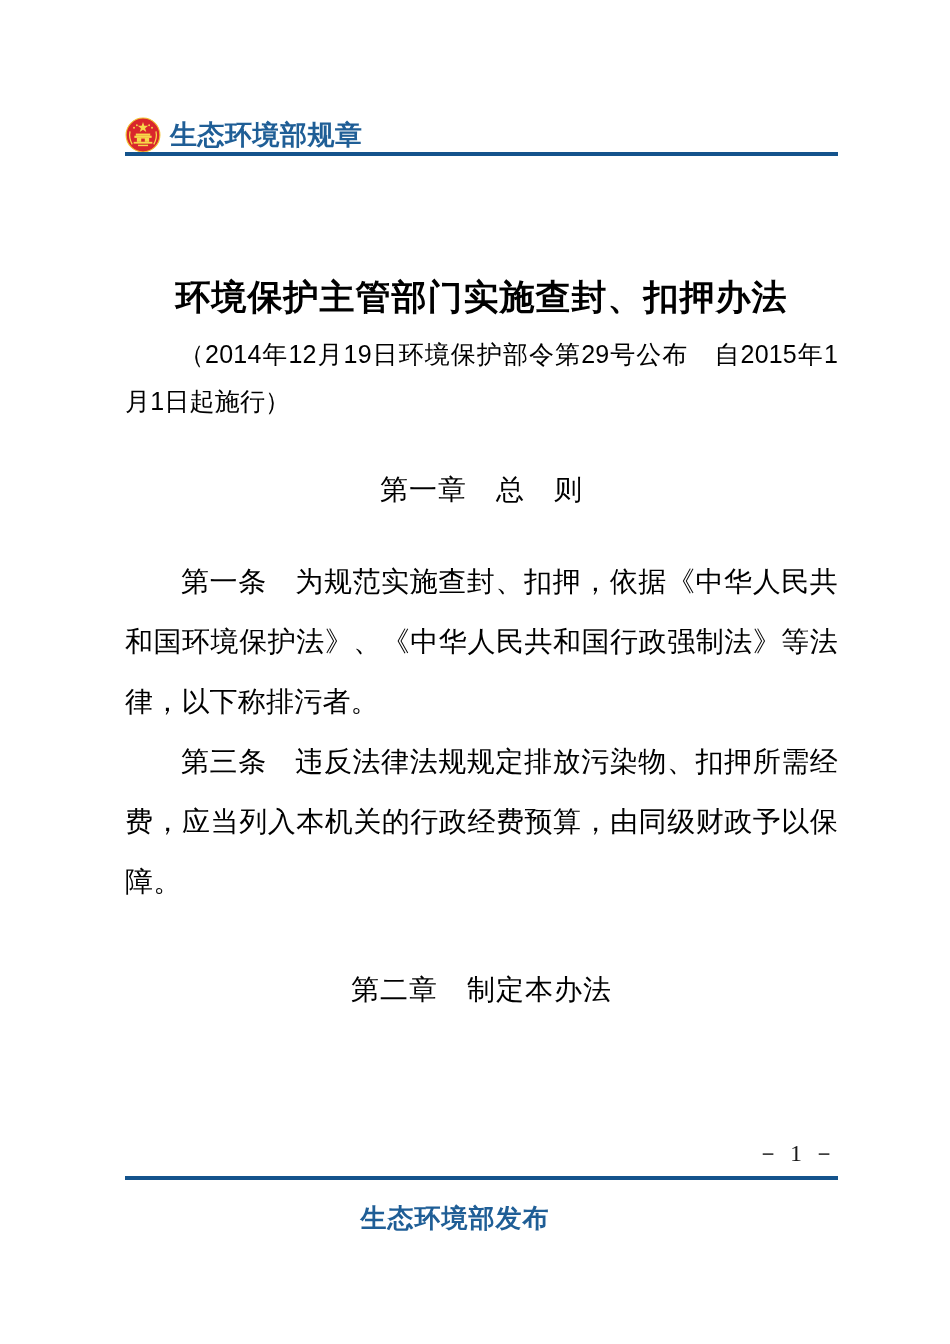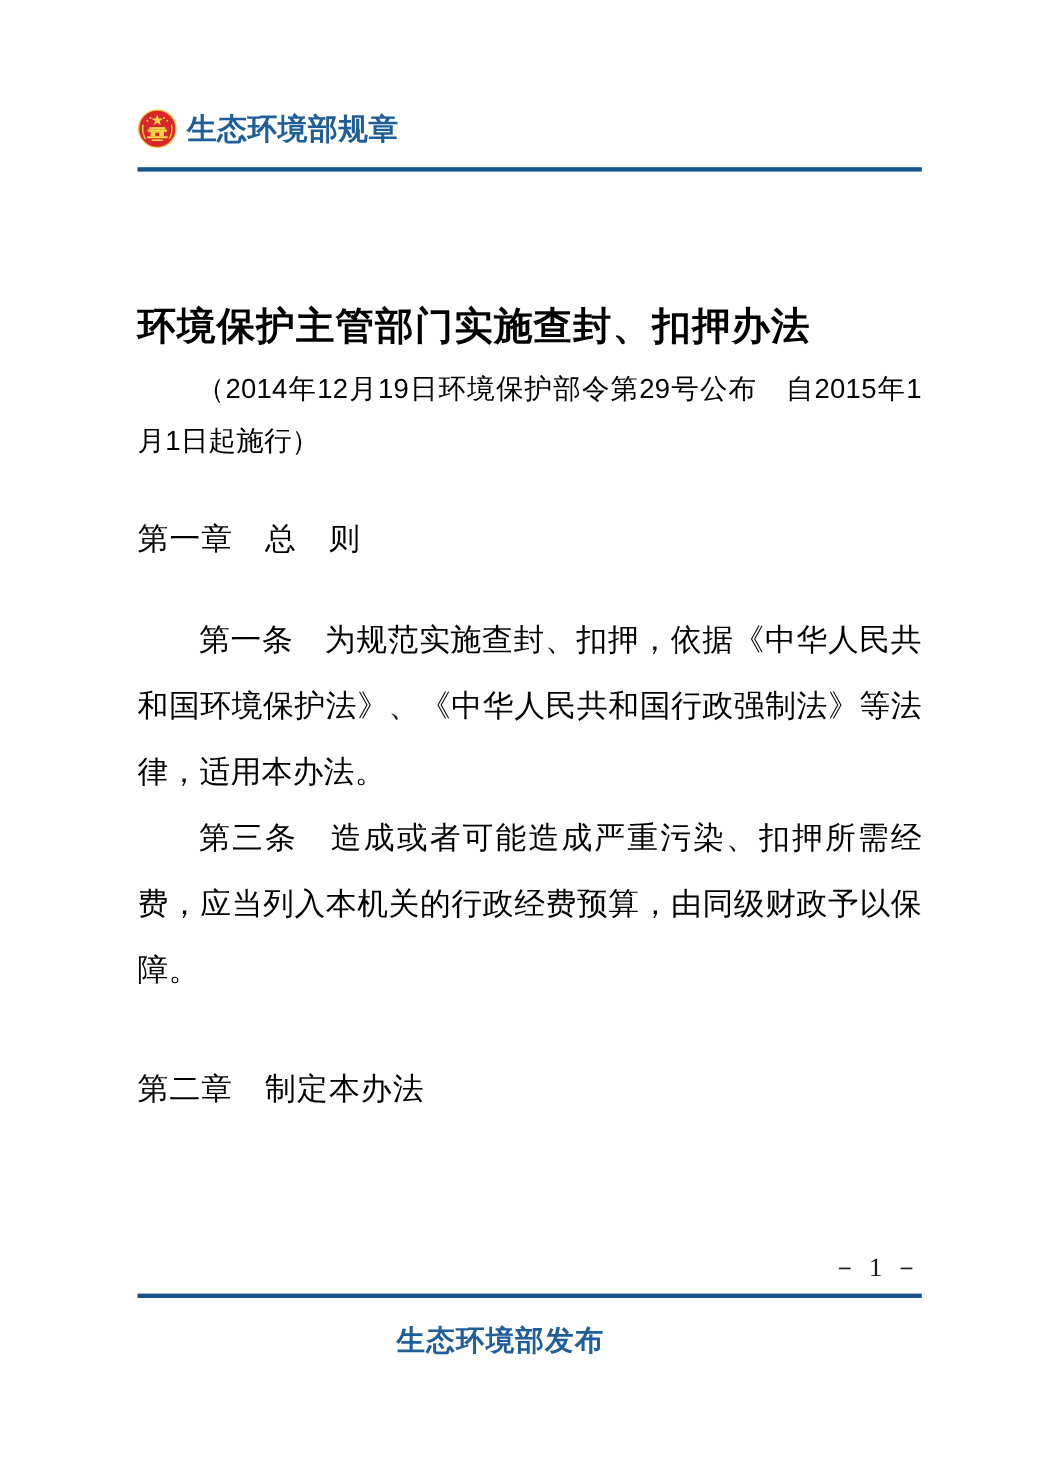--- a/index.html
+++ b/index.html
@@ -15,21 +15,21 @@
     width: 950px;
     height: 1344px;
     background: #ffffff;
     overflow: hidden;
   }
 
   
   .header {
     position: absolute;
     left: 125px;
-    top: 94px;
+    top: 112px;
     width: 713px;
     height: 56px;
   }
   .header-brand {
     display: flex;
     align-items: center;
     height: 46px;
   }
   .emblem {
     width: 36px;
@@ -62,40 +62,42 @@
     position: absolute;
     left: 125px;
     top: 275px;
     width: 713px;
   }
   .doc-title {
     font-family: Liberation Sans, sans-serif;
     font-size: 35px;
     line-height: 44px;
     color: #000000;
+    text-align: center;
     letter-spacing: 1px;
     margin: 0 0 12px 0;
     white-space: nowrap;
   }
   .doc-subtitle {
     font-family: "Liberation Sans", sans-serif;
     font-size: 25px;
     line-height: 47px;
     color: #000000;
     text-align: justify;
     text-align-last: left;
     text-indent: 54px;
     margin: 0;
     letter-spacing: 0.2px;
   }
   .chapter {
     font-family: "Liberation Sans", sans-serif;
     font-size: 28px;
     line-height: 40px;
     color: #000000;
+    text-align: center;
     letter-spacing: 1px;
     margin: 0;
     white-space: pre;
   }
   .chapter-1 { margin-top: 45px; }
   .chapter-2 { margin-top: 58px; }
   .article {
     font-family: "Liberation Sans", sans-serif;
     font-size: 28px;
     line-height: 60px;
@@ -171,22 +173,22 @@
   <div class="rule rule-top"></div>
 
   <div class="doc">
 
     <h1 class="doc-title">环境保护主管部门实施查封、扣押办法</h1>
 
     <p class="doc-subtitle">（2014年12月19日环境保护部令第29号公布　自2015年1月1日起施行）</p>
 
     <p class="chapter chapter-1">第一章　总　则</p>
 
-    <p class="article article-first">第一条　为规范实施查封、扣押，依据《中华人民共和国环境保护法》、《中华人民共和国行政强制法》等法律，适用本办法。</p>
-    <p class="article">第三条　造成或者可能造成严重污染、扣押所需经费，应当列入本机关的行政经费预算，由同级财政予以保障。</p>
+    <p class="article article-first">第一条　为规范实施查封、扣押，依据《中华人民共和国环境保护法》、《中华人民共和国行政强制法》等法律，以下称排污者。</p>
+    <p class="article">第三条　违反法律法规规定排放污染物、扣押所需经费，应当列入本机关的行政经费预算，由同级财政予以保障。</p>
 
     <p class="chapter chapter-2">第二章　制定本办法</p>
 
   </div>
 
   <div class="page-number">－ 1 －</div>
   <div class="rule rule-bottom"></div>
   <div class="footer-note">生态环境部发布</div>
 
 </div>

